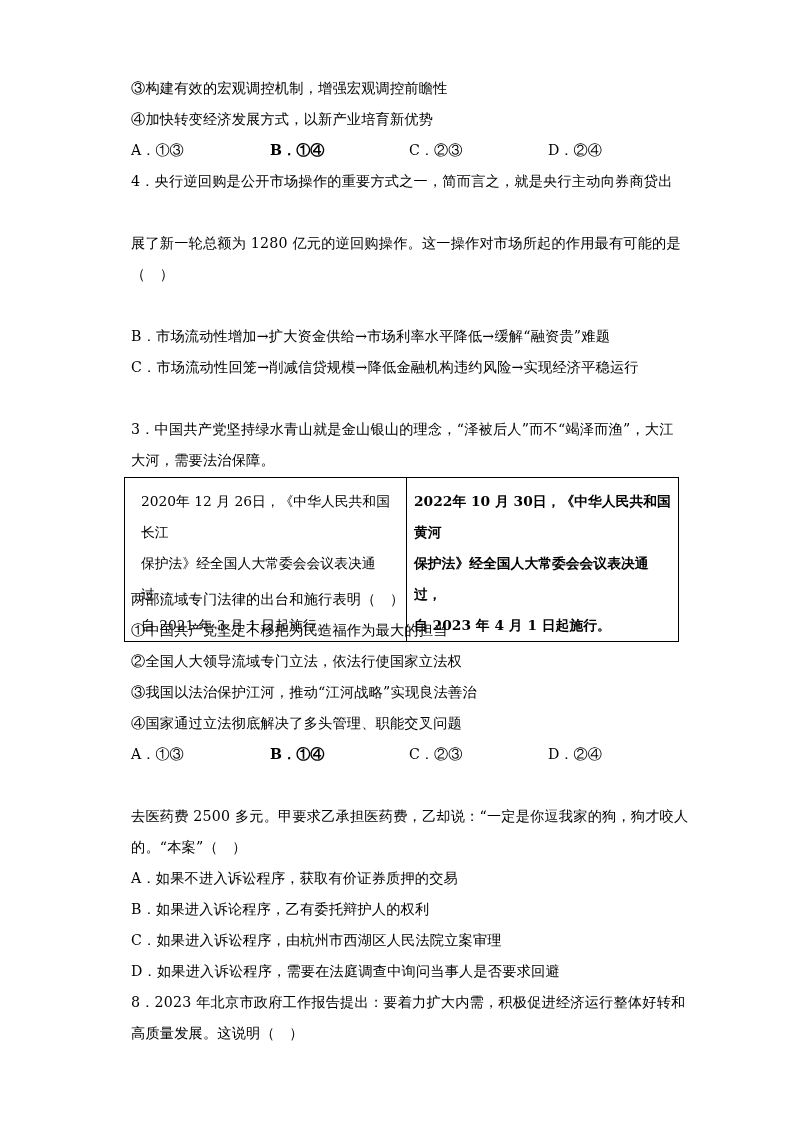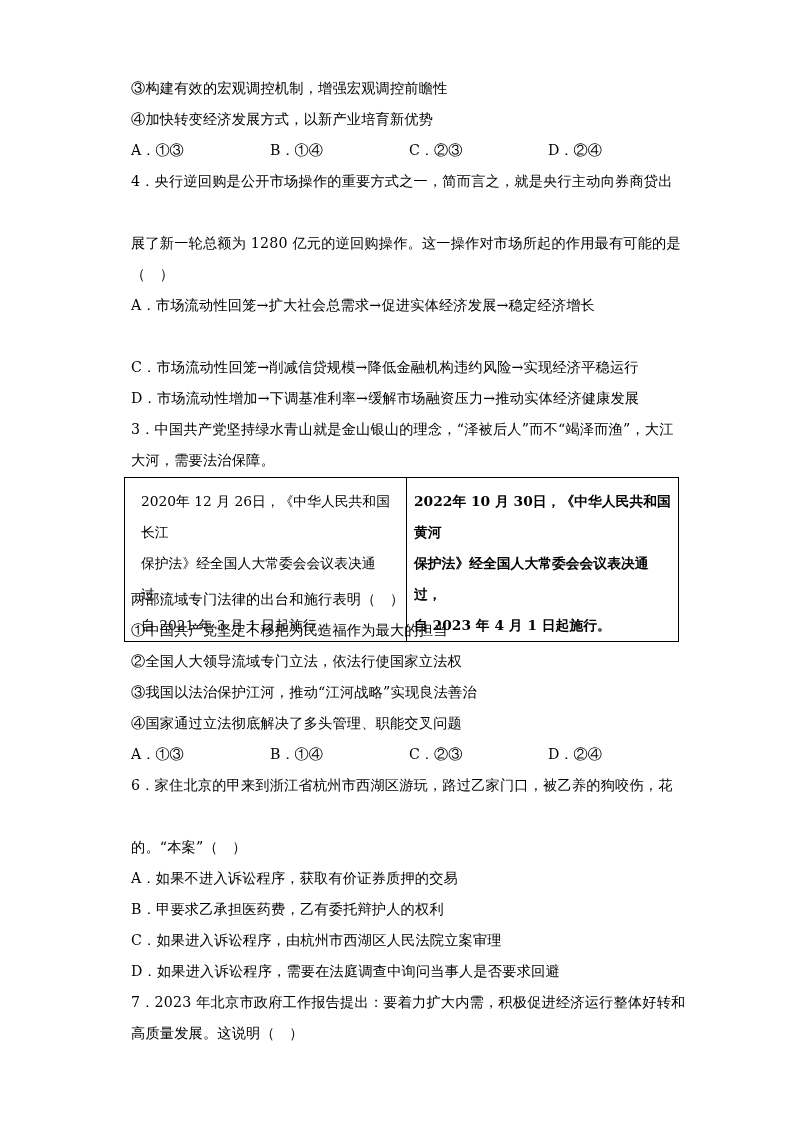--- a/index.html
+++ b/index.html
@@ -38,21 +38,21 @@
       font-size: 14.2px;
       line-height: 20px;
       white-space: nowrap;
       text-align: center;
     }
     .opts-row span.opt {
       position: absolute;
       top: 0;
     }
     .opt-a { left: 0; }
-    .opt-b { left: 139px; }
+    .opt-b { left: 139px; font-weight: bold; }
     .opt-c { left: 278px; }
     .opt-d { left: 417px; }
 
     .law-table {
       position: absolute;
       left: 124px;
       top: 465px;
       width: 545px;
       height: 105px;
       border-collapse: collapse;
@@ -78,23 +78,22 @@
   <div class="opts-row" style="top:128px">
     <span class="opt opt-a">A．①③</span>
     <span class="opt opt-b">B．①④</span>
     <span class="opt opt-c">C．②③</span>
     <span class="opt opt-d">D．②④</span>
   </div>
 
   <div class="line" style="top:159px">4．央行逆回购是公开市场操作的重要方式之一，简而言之，就是央行主动向券商贷出</div>
   <div class="line" style="top:221px">展了新一轮总额为 1280 亿元的逆回购操作。这一操作对市场所起的作用最有可能的是</div>
   <div class="line" style="top:252px">（　）</div>
-  <div class="line" style="top:283px">A．市场流动性回笼→扩大社会总需求→促进实体经济发展→稳定经济增长</div>
+  <div class="line" style="top:314px">B．市场流动性增加→扩大资金供给→市场利率水平降低→缓解“融资贵”难题</div>
   <div class="line" style="top:345px">C．市场流动性回笼→削减信贷规模→降低金融机构违约风险→实现经济平稳运行</div>
-  <div class="line" style="top:376px">D．市场流动性增加→下调基准利率→缓解市场融资压力→推动实体经济健康发展</div>
 
   <div class="line" style="top:407px">3．中国共产党坚持绿水青山就是金山银山的理念，“泽被后人”而不“竭泽而渔”，大江</div>
   <div class="line" style="top:438px">大河，需要法治保障。</div>
 
   <table class="law-table">
     <tbody>
         <tr>
       <td class="c1">
         <div>2020年 12 月 26日，《中华人民共和国长江</div>
         <div>保护法》经全国人大常委会会议表决通过，</div>
@@ -114,23 +113,23 @@
   <div class="line" style="top:639px">②全国人大领导流域专门立法，依法行使国家立法权</div>
   <div class="line" style="top:701px">④国家通过立法彻底解决了多头管理、职能交叉问题</div>
   <div class="line" style="top:670px">③我国以法治保护江河，推动“江河战略”实现良法善治</div>
   <div class="opts-row" style="top:732px">
     <span class="opt opt-a">A．①③</span>
     <span class="opt opt-b">B．①④</span>
     <span class="opt opt-c">C．②③</span>
     <span class="opt opt-d">D．②④</span>
   </div>
 
-  <div class="line" style="top:763px">6．家住北京的甲来到浙江省杭州市西湖区游玩，路过乙家门口，被乙养的狗咬伤，花</div>
+  <div class="line" style="top:794px">去医药费 2500 多元。甲要求乙承担医药费，乙却说：“一定是你逗我家的狗，狗才咬人</div>
   <div class="line" style="top:825px">的。“本案”（　）</div>
   <div class="line" style="top:856px">A．如果不进入诉讼程序，获取有价证券质押的交易</div>
-  <div class="line" style="top:887px">B．甲要求乙承担医药费，乙有委托辩护人的权利</div>
+  <div class="line" style="top:887px">B．如果进入诉论程序，乙有委托辩护人的权利</div>
   <div class="line" style="top:918px">C．如果进入诉讼程序，由杭州市西湖区人民法院立案审理</div>
   <div class="line" style="top:949px">D．如果进入诉讼程序，需要在法庭调查中询问当事人是否要求回避</div>
 
-  <div class="line" style="top:980px">7．2023 年北京市政府工作报告提出：要着力扩大内需，积极促进经济运行整体好转和</div>
+  <div class="line" style="top:980px">8．2023 年北京市政府工作报告提出：要着力扩大内需，积极促进经济运行整体好转和</div>
   <div class="line" style="top:1011px">高质量发展。这说明（　）</div>
 
 </div>
 
 </body></html>

